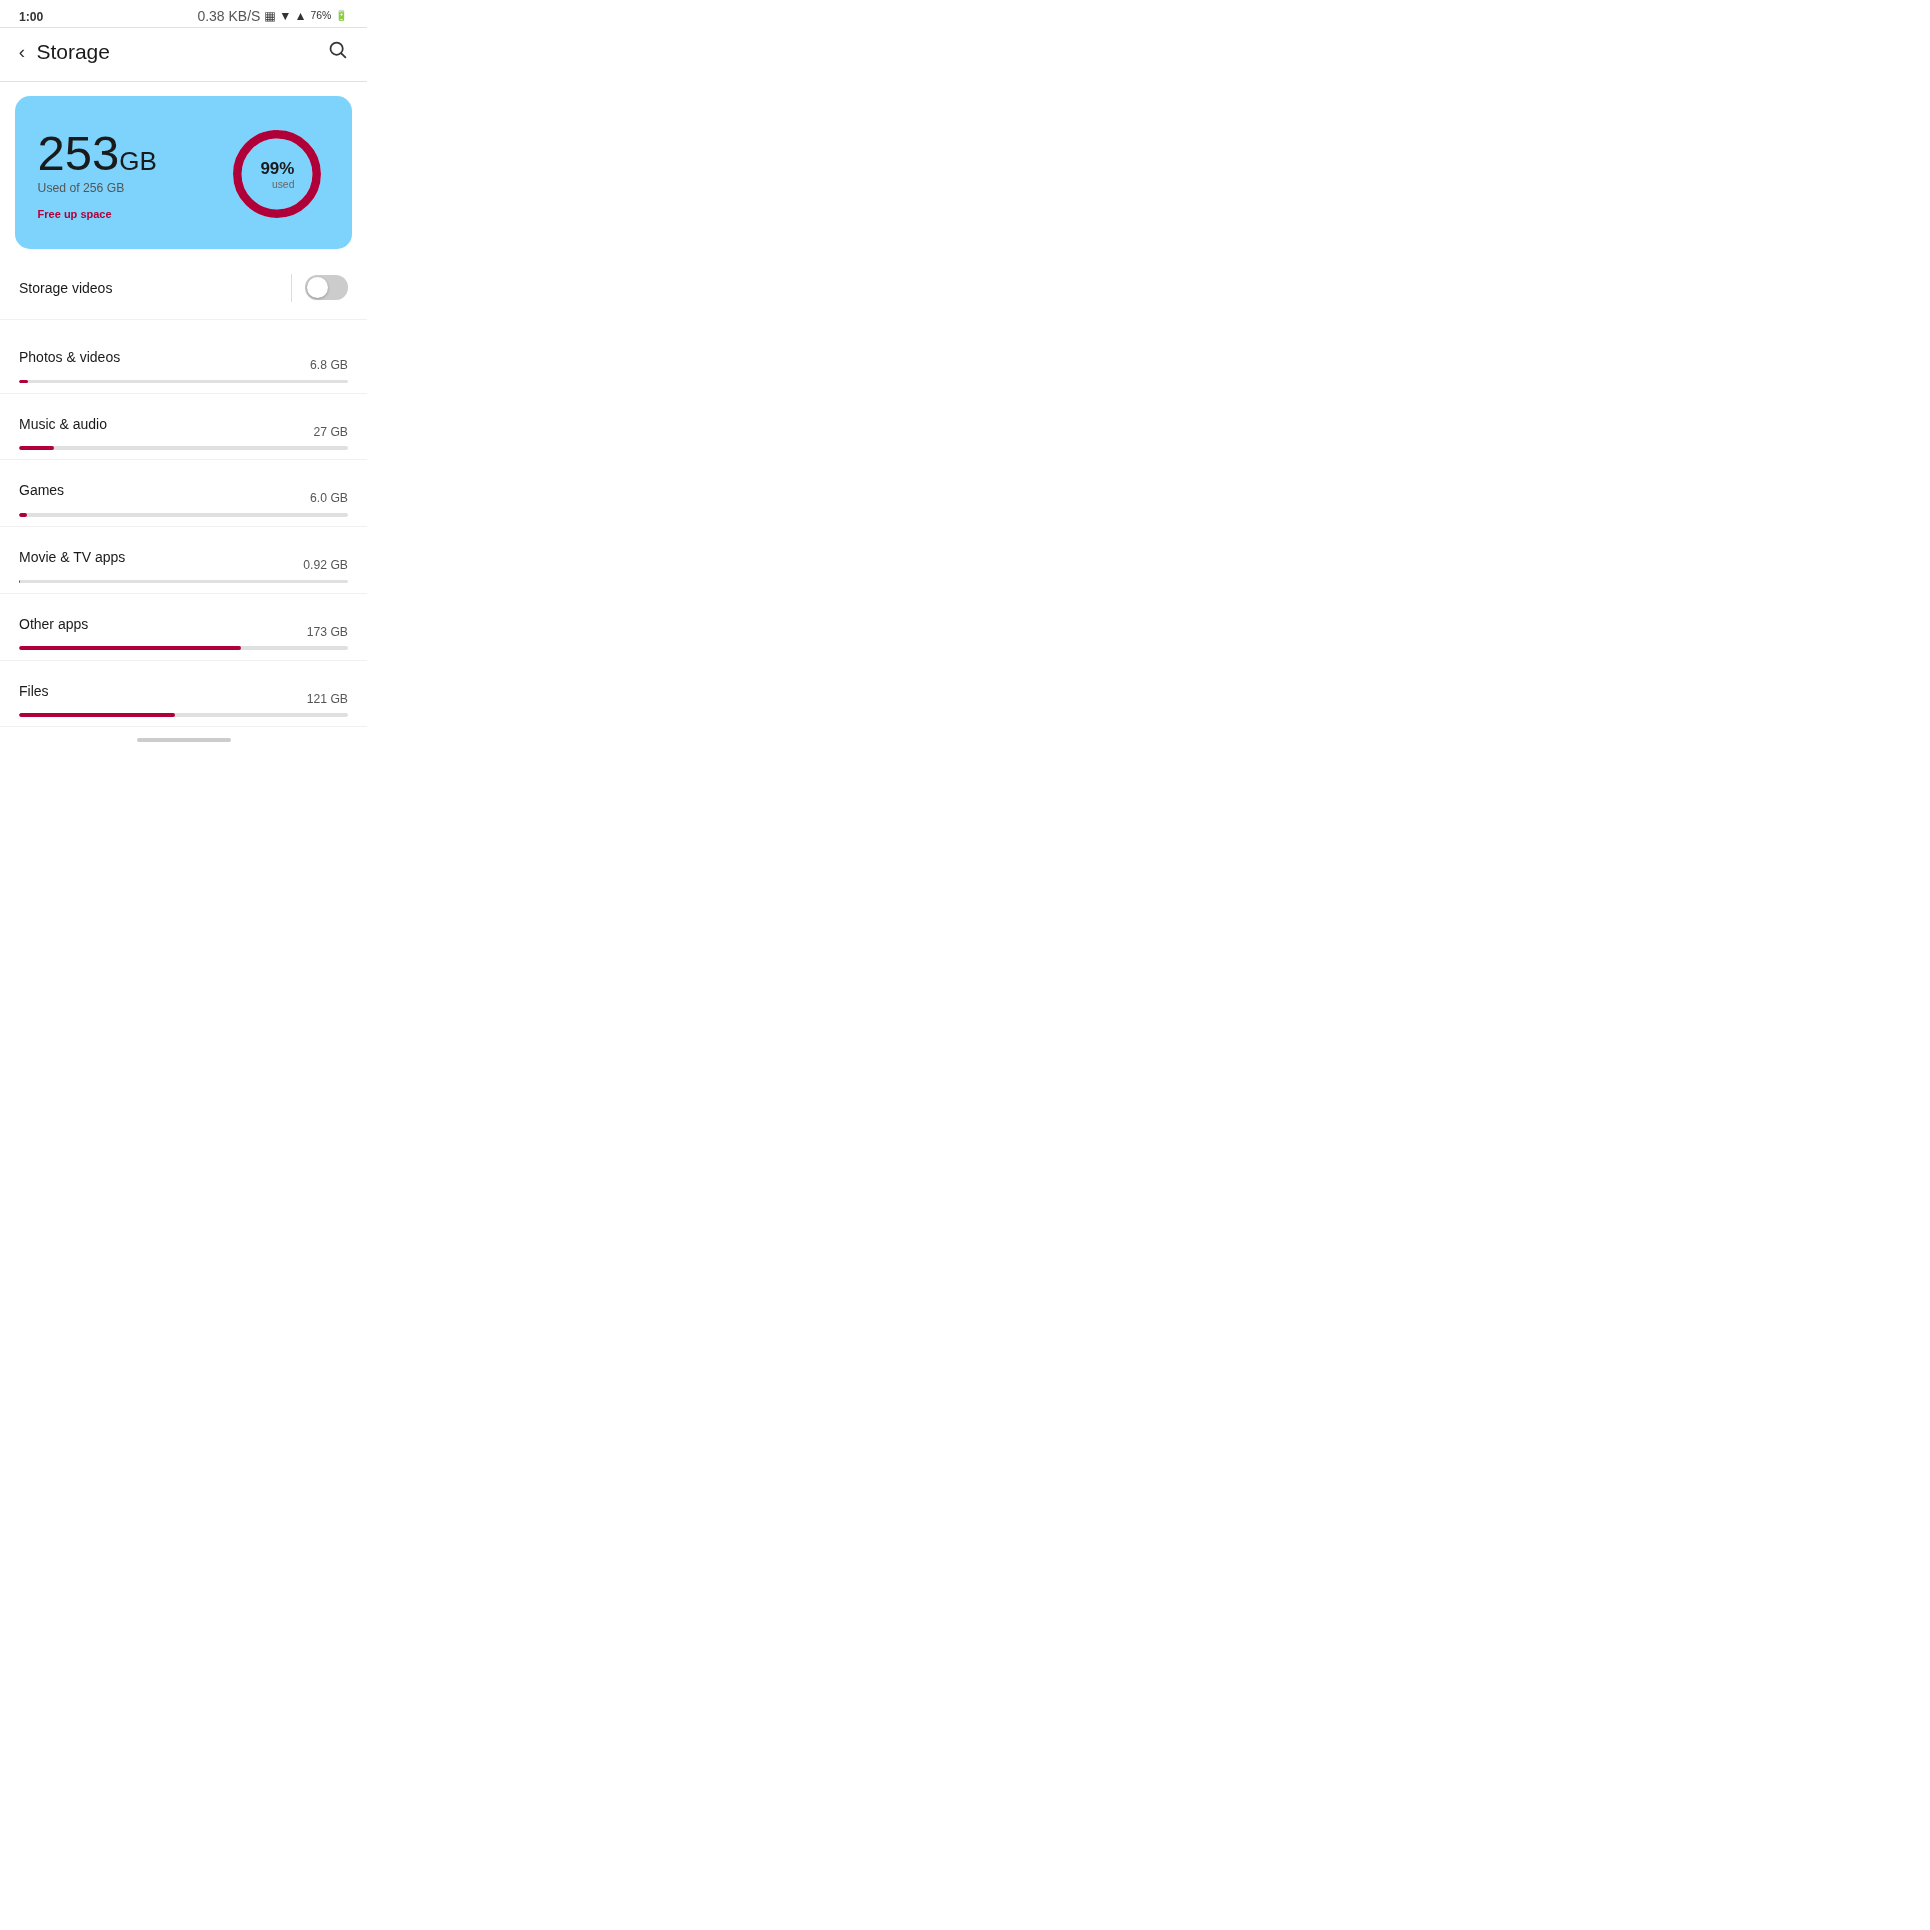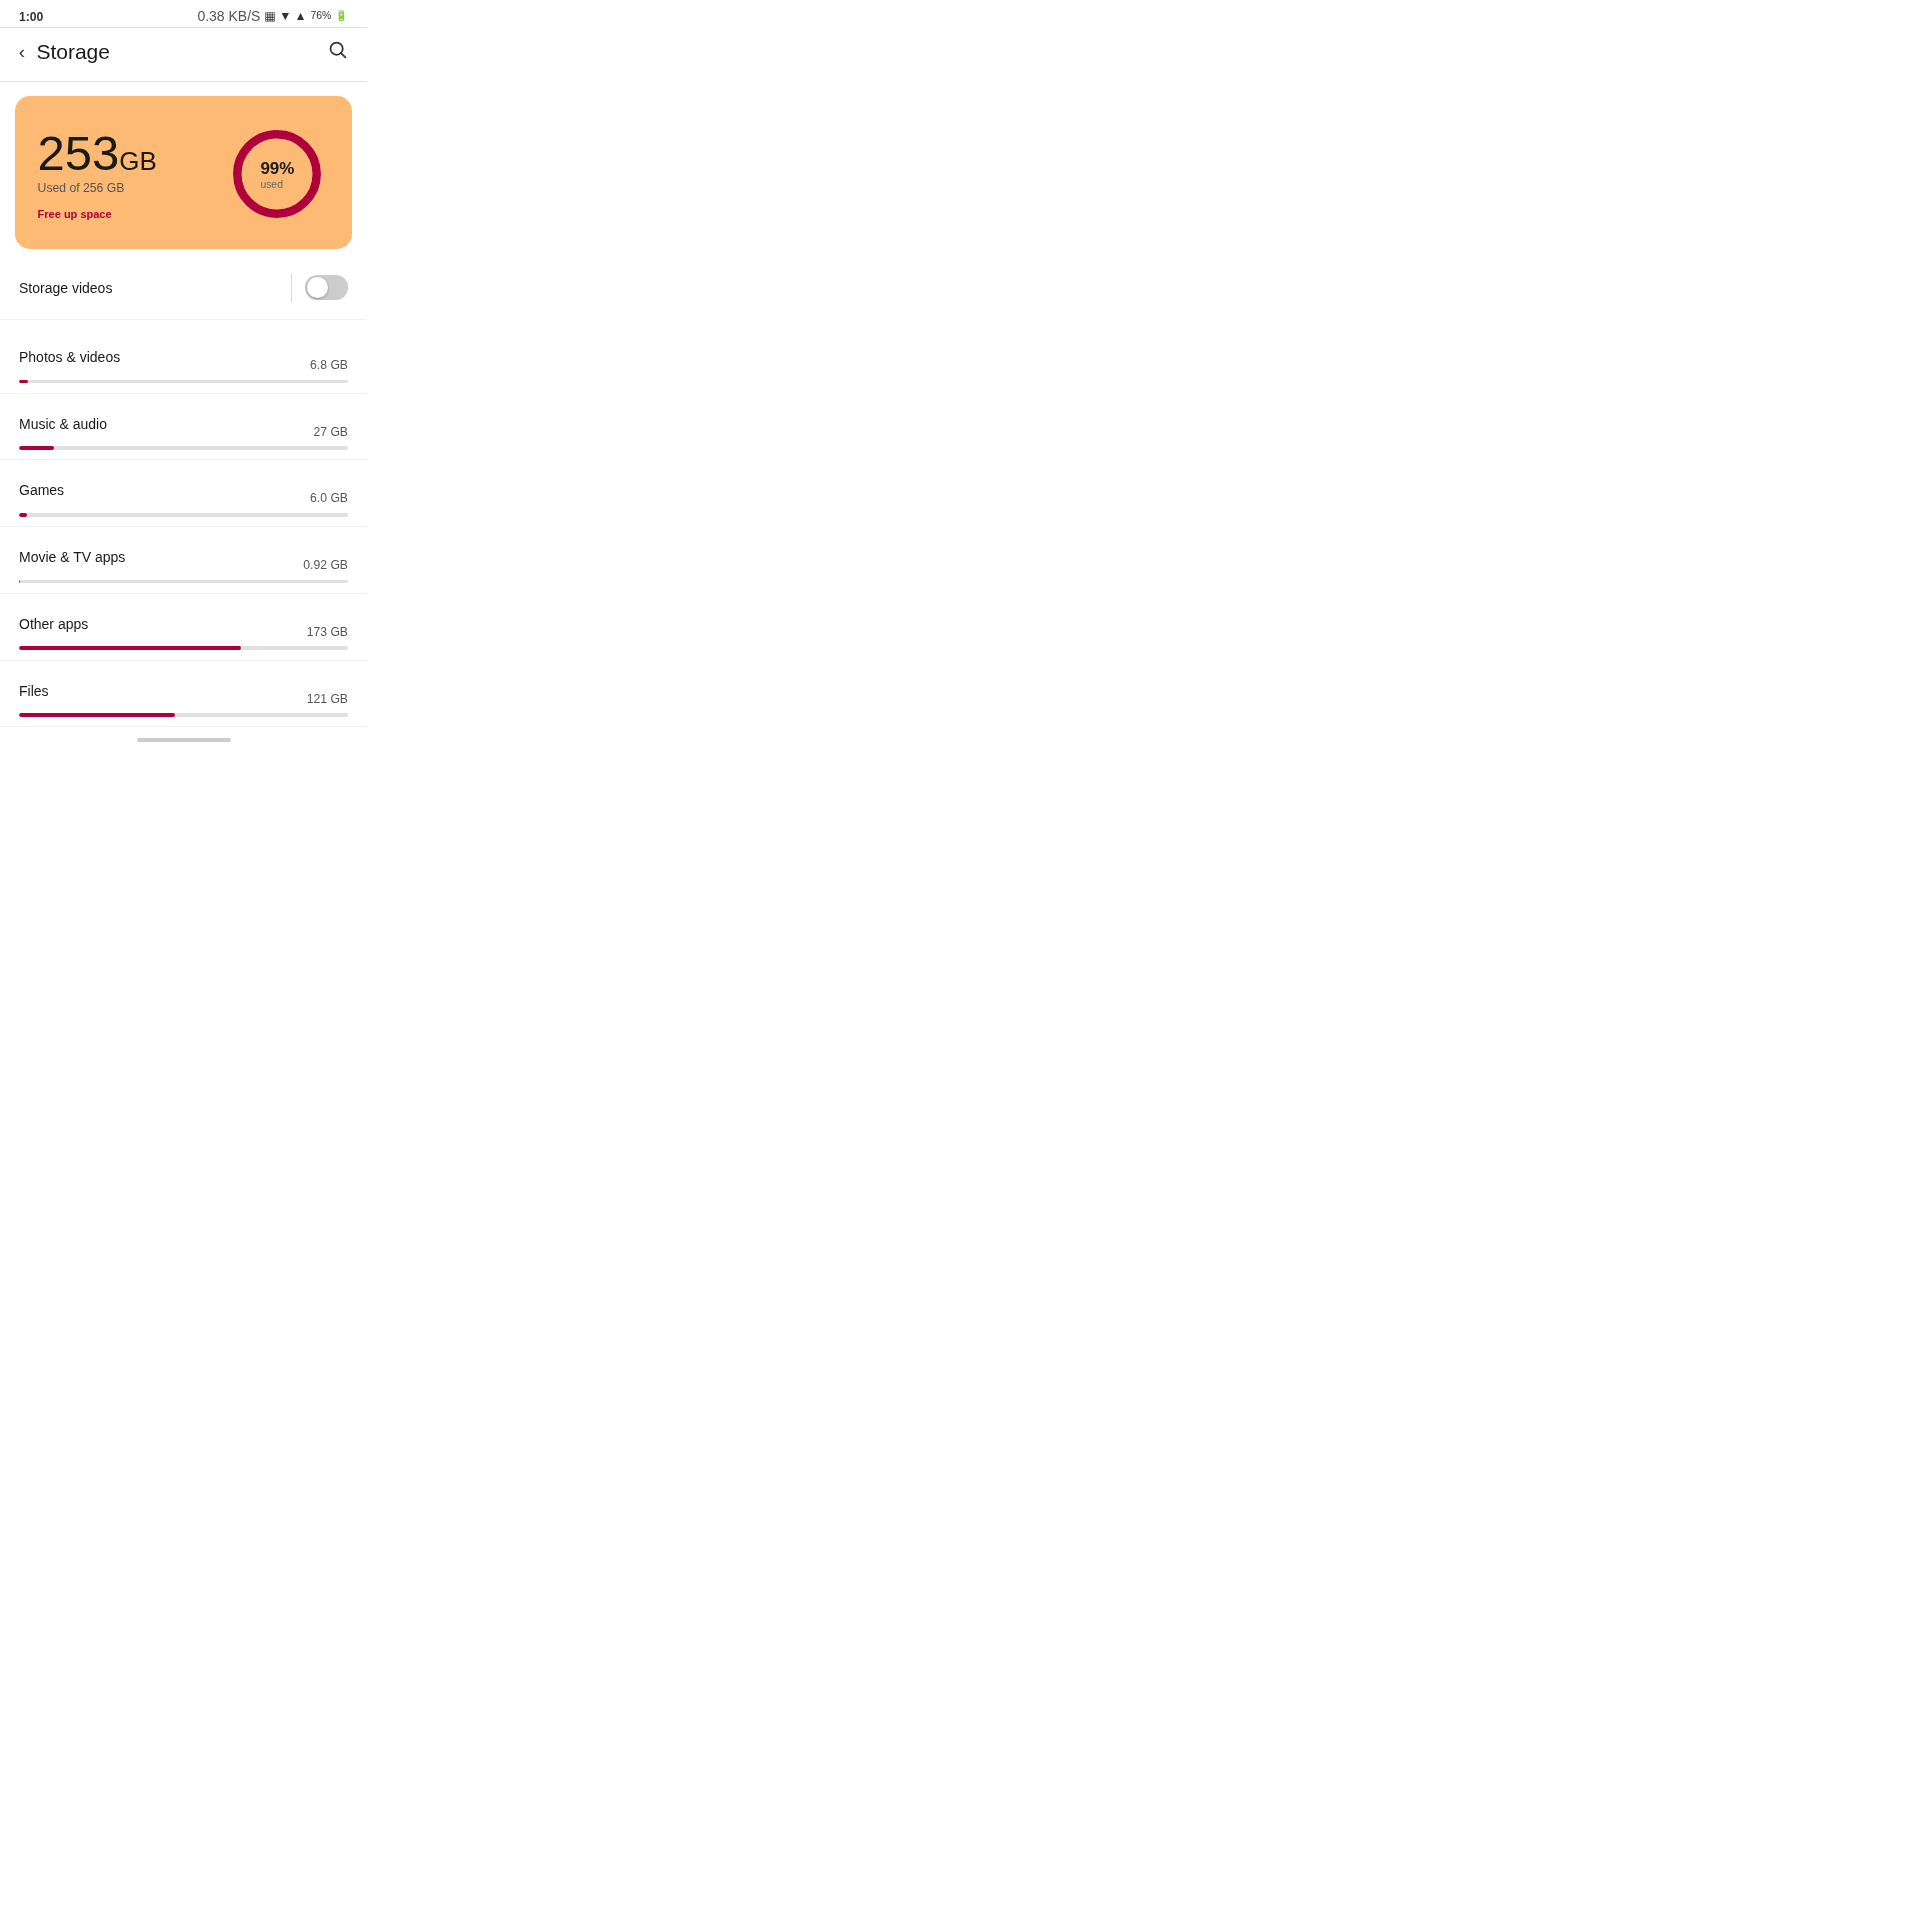--- a/index.html
+++ b/index.html
@@ -64,21 +64,21 @@
     
     .divider {
       height: 0.9px;
       background: #e0e0e0;
       margin: 0;
     }
 
     
     .storage-card {
       margin: 15px 15px 7.5px;
-      background: #fdba74;
+      background: #7dd3fc;
       border-radius: 15px;
       padding: 26px 22.6px 22.6px;
       display: flex;
       align-items: center;
       justify-content: space-between;
     }
     .storage-info { flex: 1; }
     .storage-amount {
       font-size: 49px;
       font-weight: 300;
@@ -112,21 +112,21 @@
     .donut-svg {
       width: 104px;
       height: 104px;
       transform: rotate(-90deg);
     }
     .donut-center {
       position: absolute;
       top: 50%;
       left: 50%;
       transform: translate(-50%, -50%);
-      text-align: left;
+      text-align: right;
     }
     .donut-percent {
       font-size: 17px;
       font-weight: 600;
       color: #1a1a1a;
     }
     .donut-label {
       font-size: 10.4px;
       color: #666;
     }

